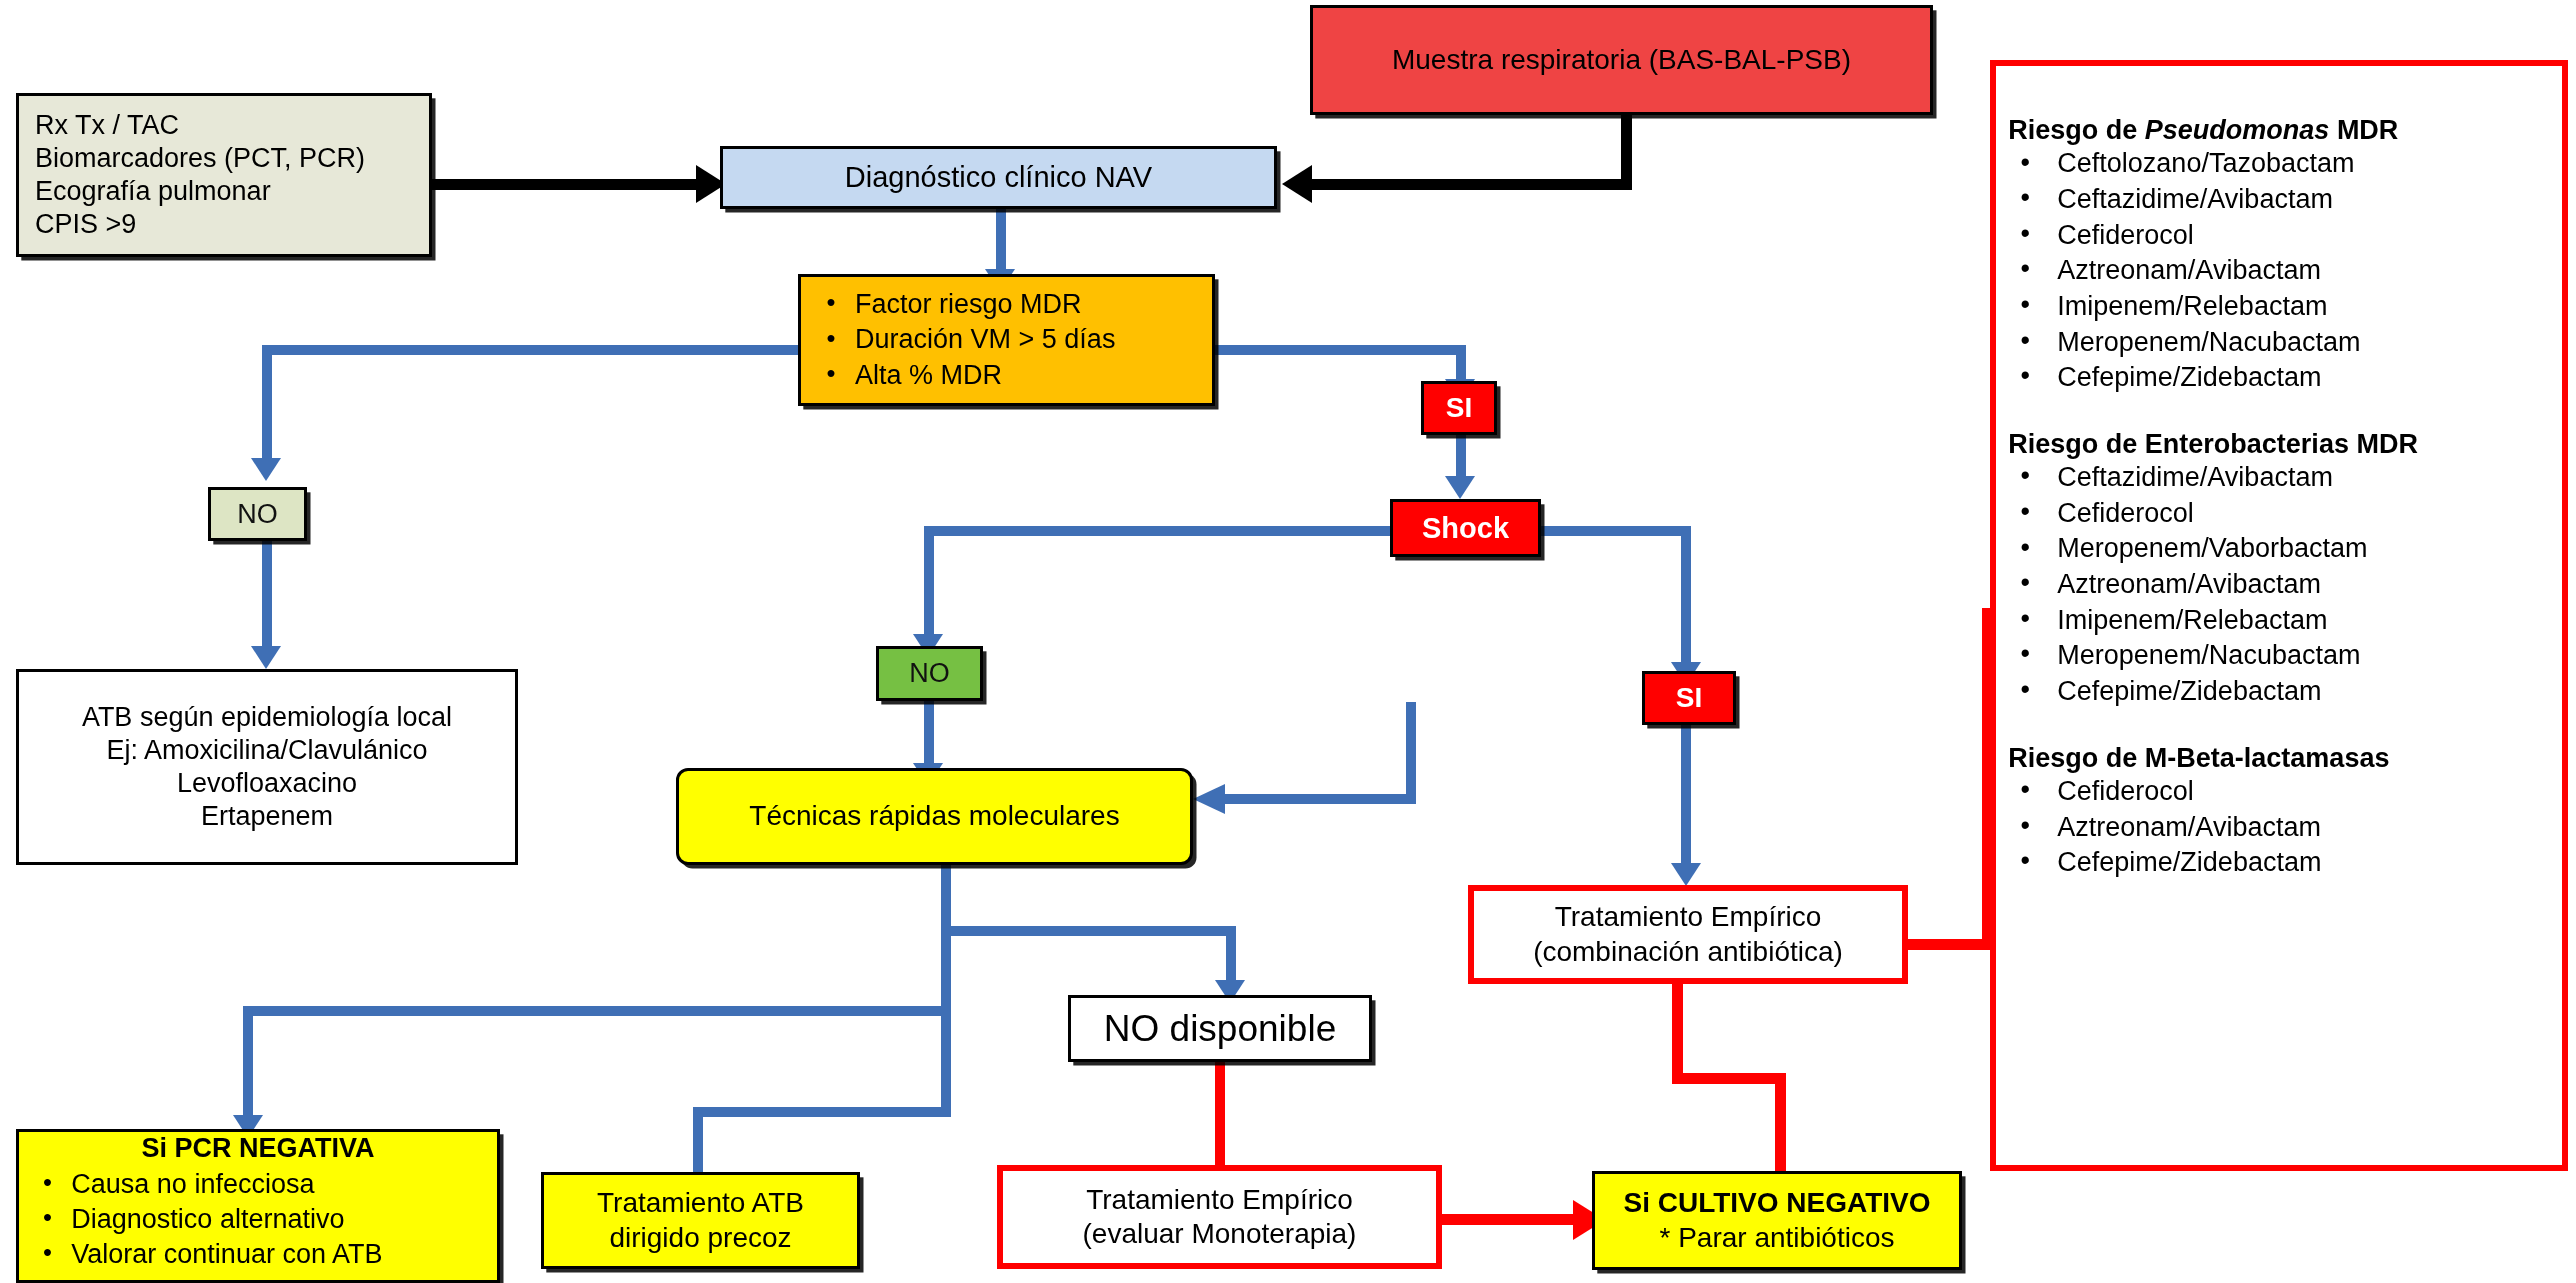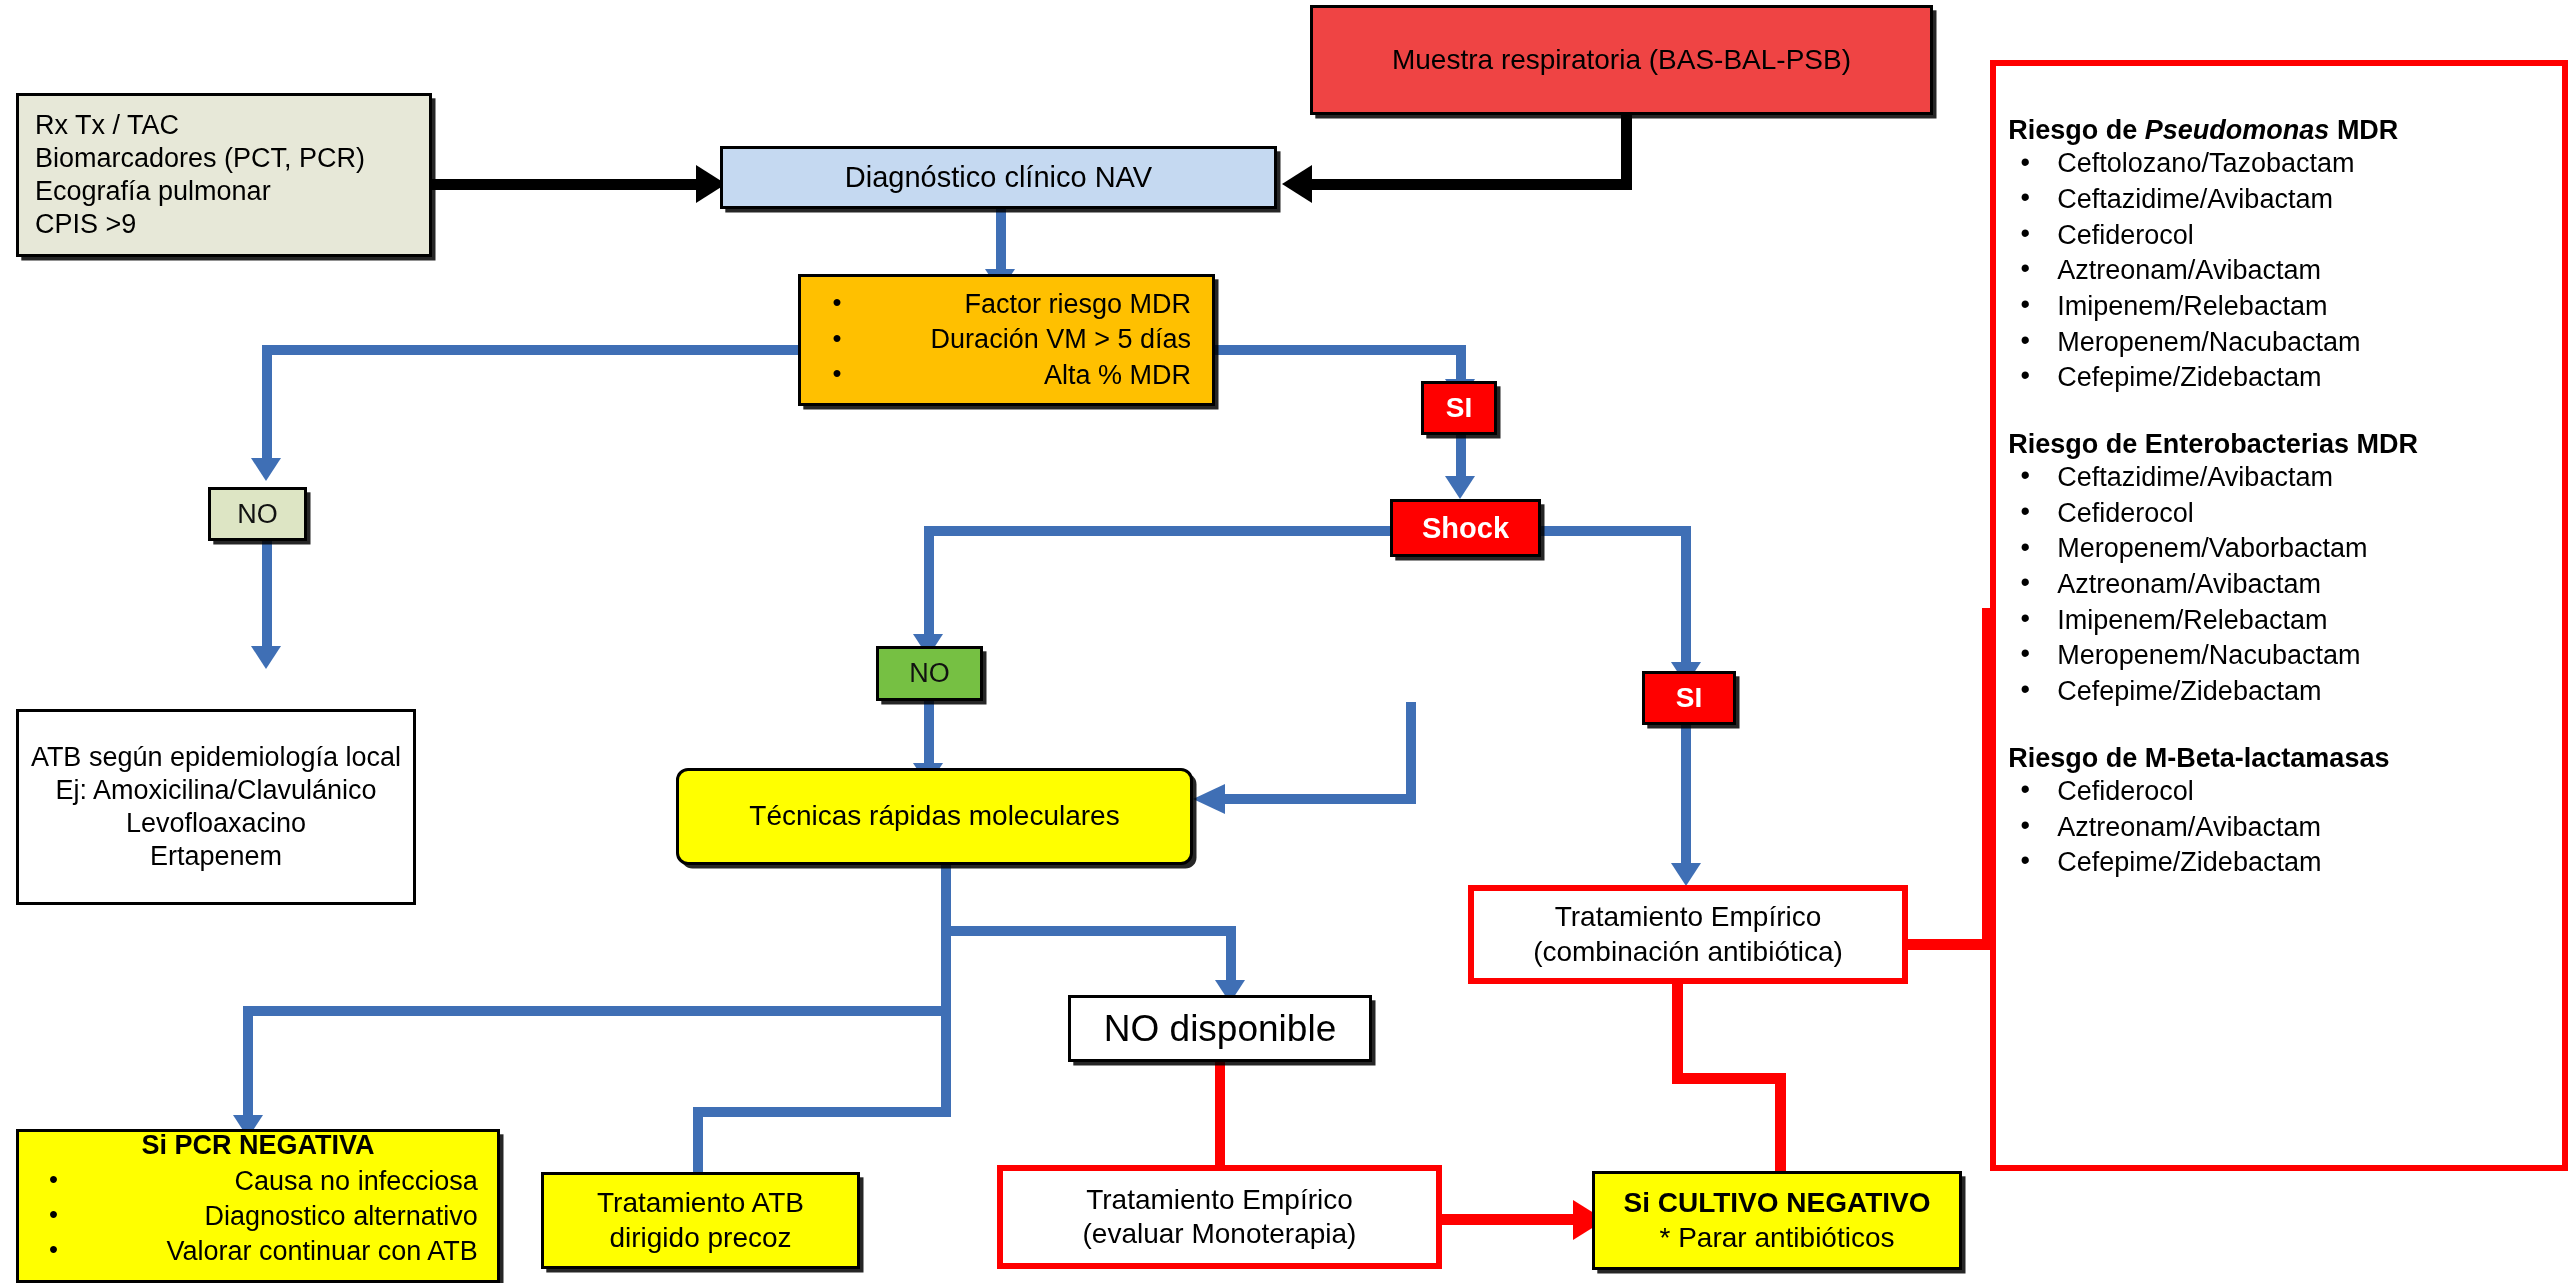--- a/index.html
+++ b/index.html
@@ -4,21 +4,21 @@
 <style>
   html,body{margin:0;padding:0;background:#ffffff;}
   body{font-family:"Liberation Sans",sans-serif;}
   #canvas{position:relative;width:2576px;height:1283px;background:#fff;overflow:hidden;}
   .box{position:absolute;box-sizing:border-box;display:flex;flex-direction:column;justify-content:center;}
   .box .ln{display:block;line-height:1.22;}
   .ctr{text-align:center;}
   .blk{border:3.5px solid #000;}
   .red{border:6.2px solid #ff0000;}
   .shadow{box-shadow:4.4px 4.4px 0 -0.9px rgba(0,0,0,0.85);}
-  .bullets{list-style:none;margin:14px;padding:0;text-align:right;}
+  .bullets{list-style:none;margin:8px;padding:0;}
   .bullets li{position:relative;padding-left:39px;line-height:1.30;}
   .bullets li:before{content:"\2022";position:absolute;left:10.6px;top:-0.9px;font-size:0.95em;}
   .seg{position:absolute;background:#3f6fb5;}
   .segr{position:absolute;background:#ff0000;}
   .segk{position:absolute;background:#000000;}
   .ah{position:absolute;width:0;height:0;}
   .badge{position:absolute;box-sizing:border-box;border:3.5px solid #000;display:flex;align-items:center;justify-content:center;font-weight:600;}
   .panel{position:absolute;box-sizing:border-box;border:6.2px solid #ff0000;background:#fff;}
   .panel h3{margin:0;font-size:27px;font-weight:bold;line-height:1.2;}
   .panel ul{list-style:none;margin:0;padding:0;}
@@ -139,21 +139,21 @@
   </div>
 
   <div class="badge shadow" style="left:876px;top:646px;width:107px;height:55px;background:#76C043;color:#111;font-size:27px;font-weight:400;">
     <span>NO</span>
   </div>
 
   <div class="badge shadow" style="left:1642px;top:671px;width:94px;height:54px;background:#FF0000;color:#fff;font-size:28px;">
     <span>SI</span>
   </div>
 
-  <div class="box blk ctr" style="left:16px;top:669px;width:400px;height:196px;background:#fff;padding:7px 8.8px;font-size:27px;margin-top:40px;">
+  <div class="box blk ctr" style="left:16px;top:669px;width:502px;height:196px;background:#fff;padding:7px 8.8px;font-size:27px;">
     <span class="ln">ATB según epidemiología local</span>
     <span class="ln">Ej: Amoxicilina/Clavulánico</span>
     <span class="ln">Levofloaxacino</span>
     <span class="ln">Ertapenem</span>
   </div>
 
   <div class="box blk shadow ctr" style="left:676px;top:768px;width:517px;height:97px;background:#FFFF00;padding:3.5px 7px;font-size:28px;border-radius:12px;">
     <span class="ln">Técnicas rápidas moleculares</span>
   </div>
 

